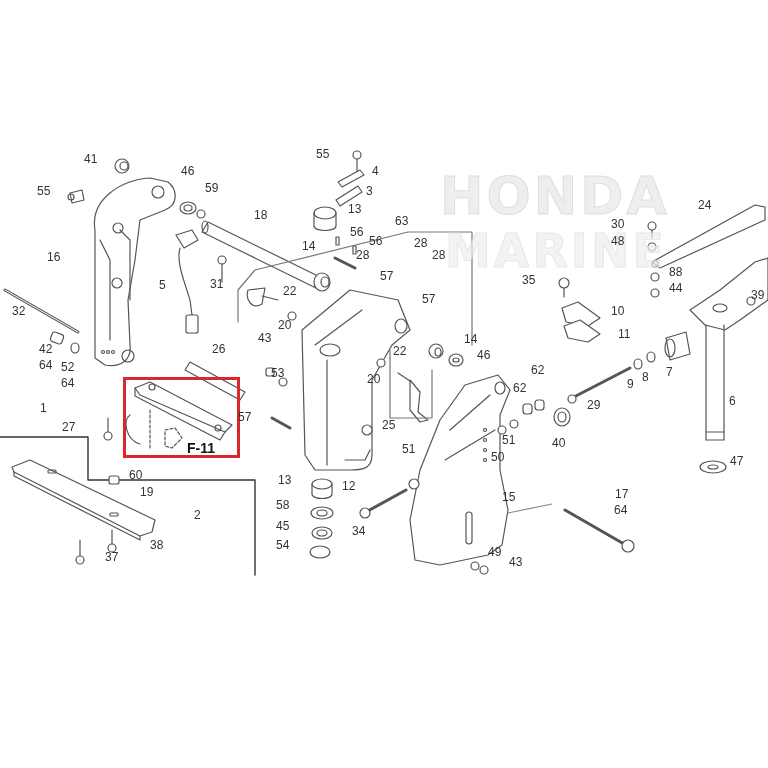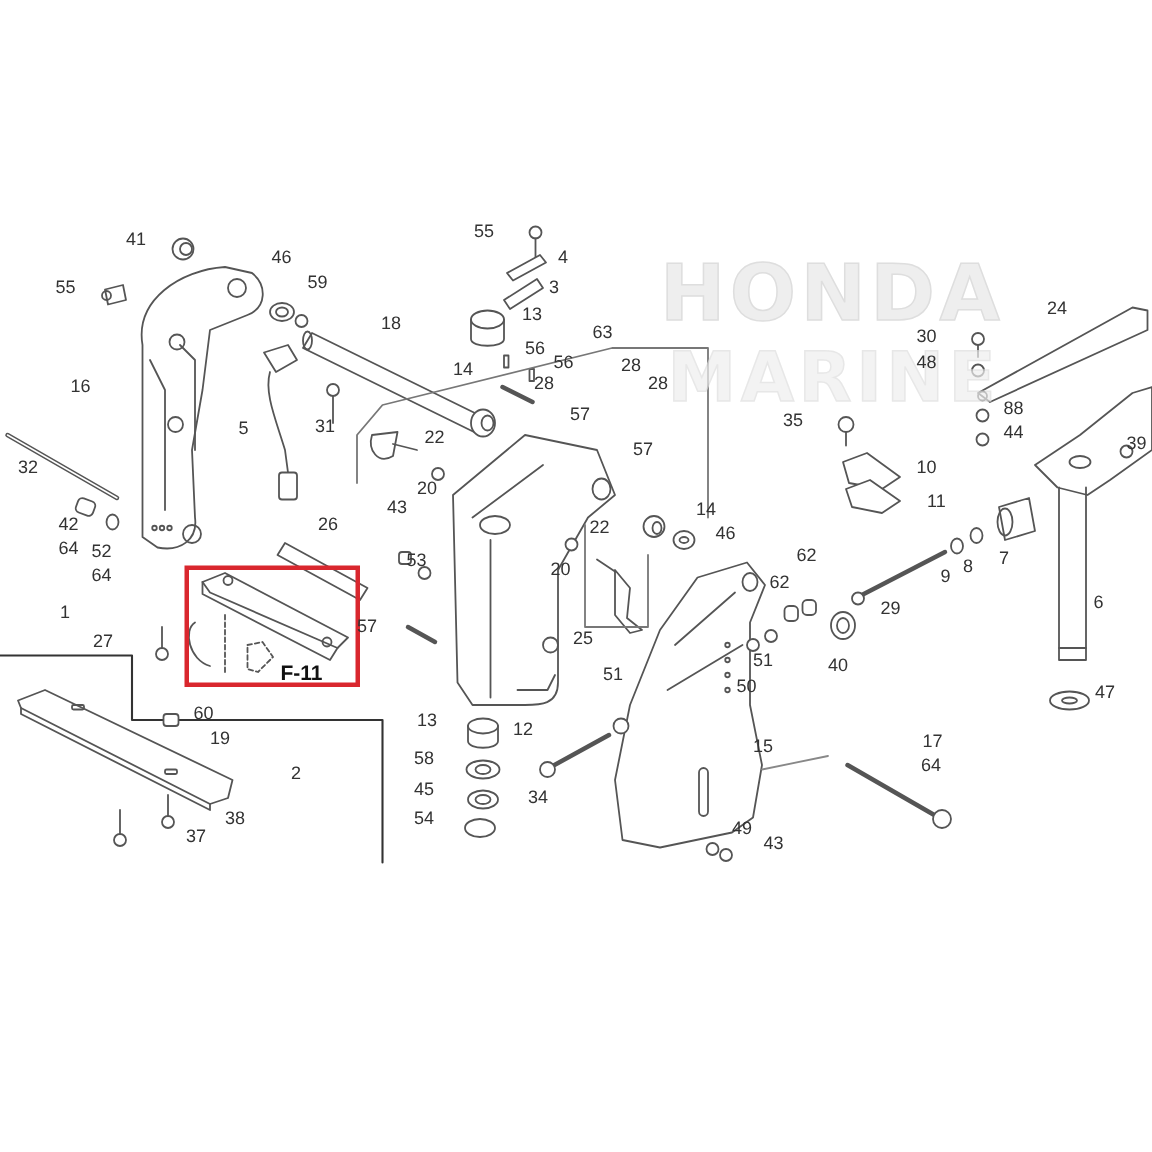--- a/index.html
+++ b/index.html
@@ -339,21 +339,21 @@
     <span class="callout" style="left: 61px; top: 361px;">52</span>
     <span class="callout" style="left: 61px; top: 377px;">64</span>
     <span class="callout" style="left: 212px; top: 343px;">26</span>
     <span class="callout" style="left: 40px; top: 402px;">1</span>
     <span class="callout" style="left: 62px; top: 421px;">27</span>
     <span class="callout" style="left: 238px; top: 411px;">57</span>
     <span class="callout" style="left: 129px; top: 469px;">60</span>
     <span class="callout" style="left: 140px; top: 486px;">19</span>
     <span class="callout" style="left: 194px; top: 509px;">2</span>
     <span class="callout" style="left: 150px; top: 539px;">38</span>
-    <span class="callout" style="left: 124px; top: 551px;">37</span>
+    <span class="callout" style="left: 105px; top: 551px;">37</span>
     <span class="callout" style="left: 316px; top: 148px;">55</span>
     <span class="callout" style="left: 372px; top: 165px;">4</span>
     <span class="callout" style="left: 366px; top: 185px;">3</span>
     <span class="callout" style="left: 348px; top: 203px;">13</span>
     <span class="callout" style="left: 395px; top: 201px; margin-top: 14px;">63</span>
     <span class="callout" style="left: 350px; top: 226px;">56</span>
     <span class="callout" style="left: 369px; top: 235px;">56</span>
     <span class="callout" style="left: 302px; top: 240px;">14</span>
     <span class="callout" style="left: 356px; top: 249px;">28</span>
     <span class="callout" style="left: 414px; top: 237px;">28</span>

